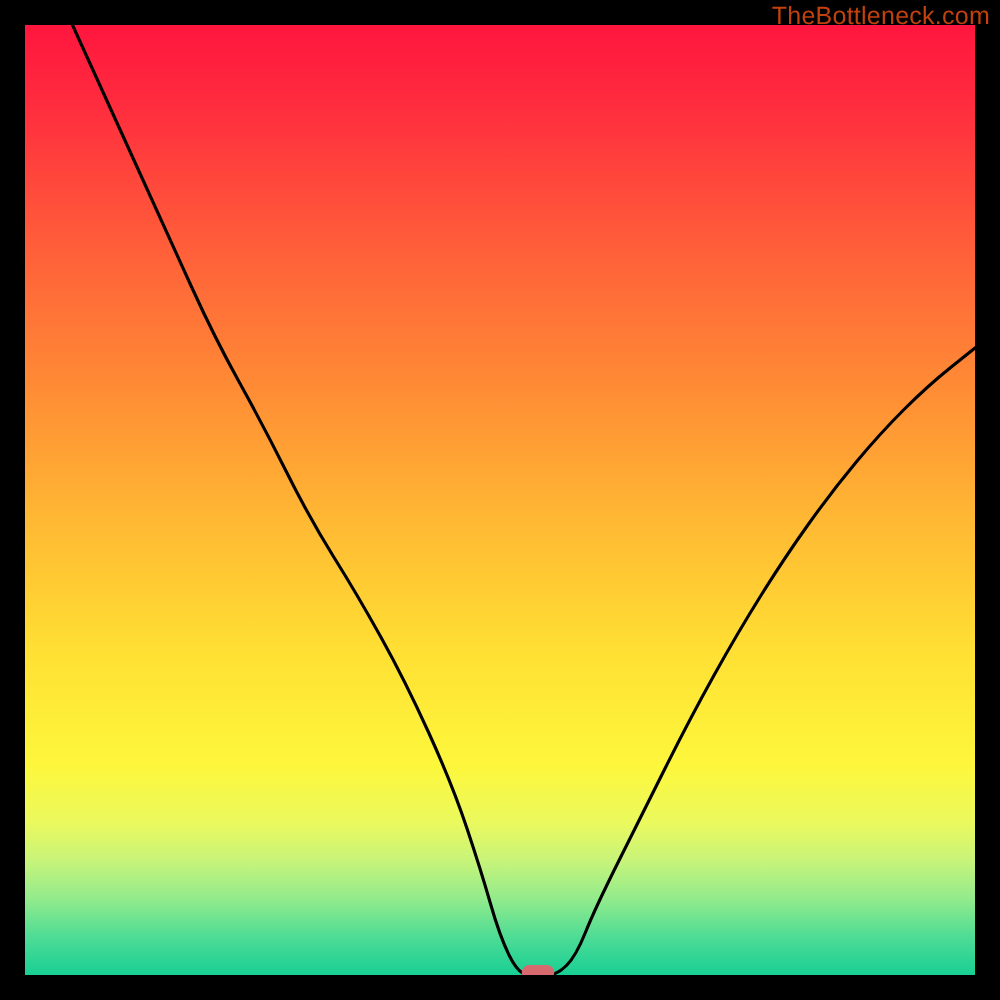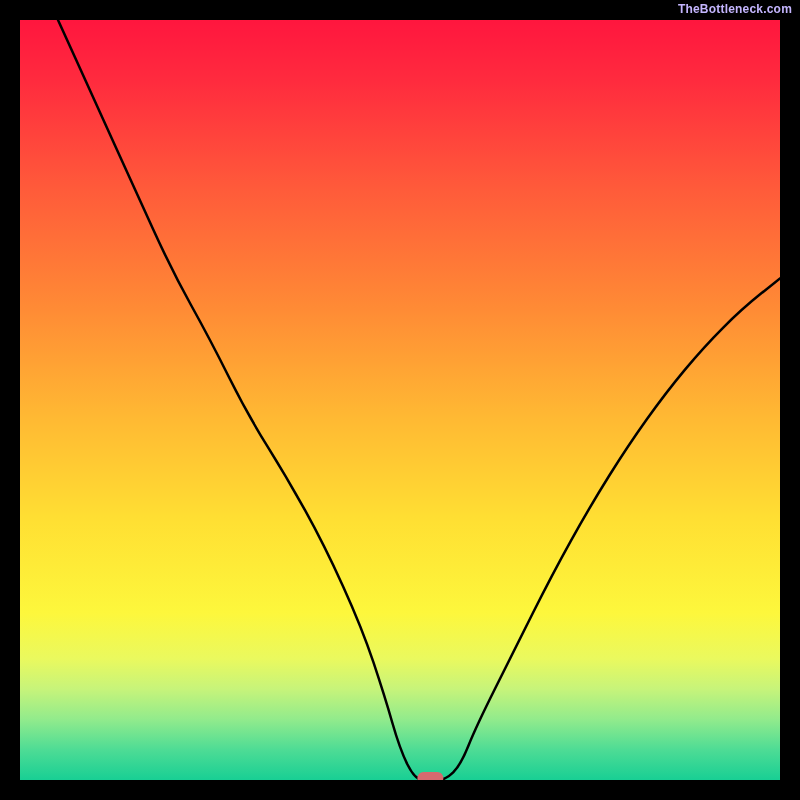--- a/index.html
+++ b/index.html
@@ -14,23 +14,23 @@
   .frame {
     position: relative;
     width: 800px;
     height: 800px;
     background: #000;
   }
   .watermark {
     position: absolute;
     top: 2px;
     right: 8px;
-    color: #c4b5fd;
-    font-size: 12px;
-    font-weight: 700;
+    color: #c2410c;
+    font-size: 20px;
+    font-weight: 400;
     letter-spacing: 0.2px;
     z-index: 20;
   }
   .plot-area {
     position: absolute;
     left: 20px;
     top: 20px;
     width: 760px;
     height: 760px;
     overflow: hidden;

